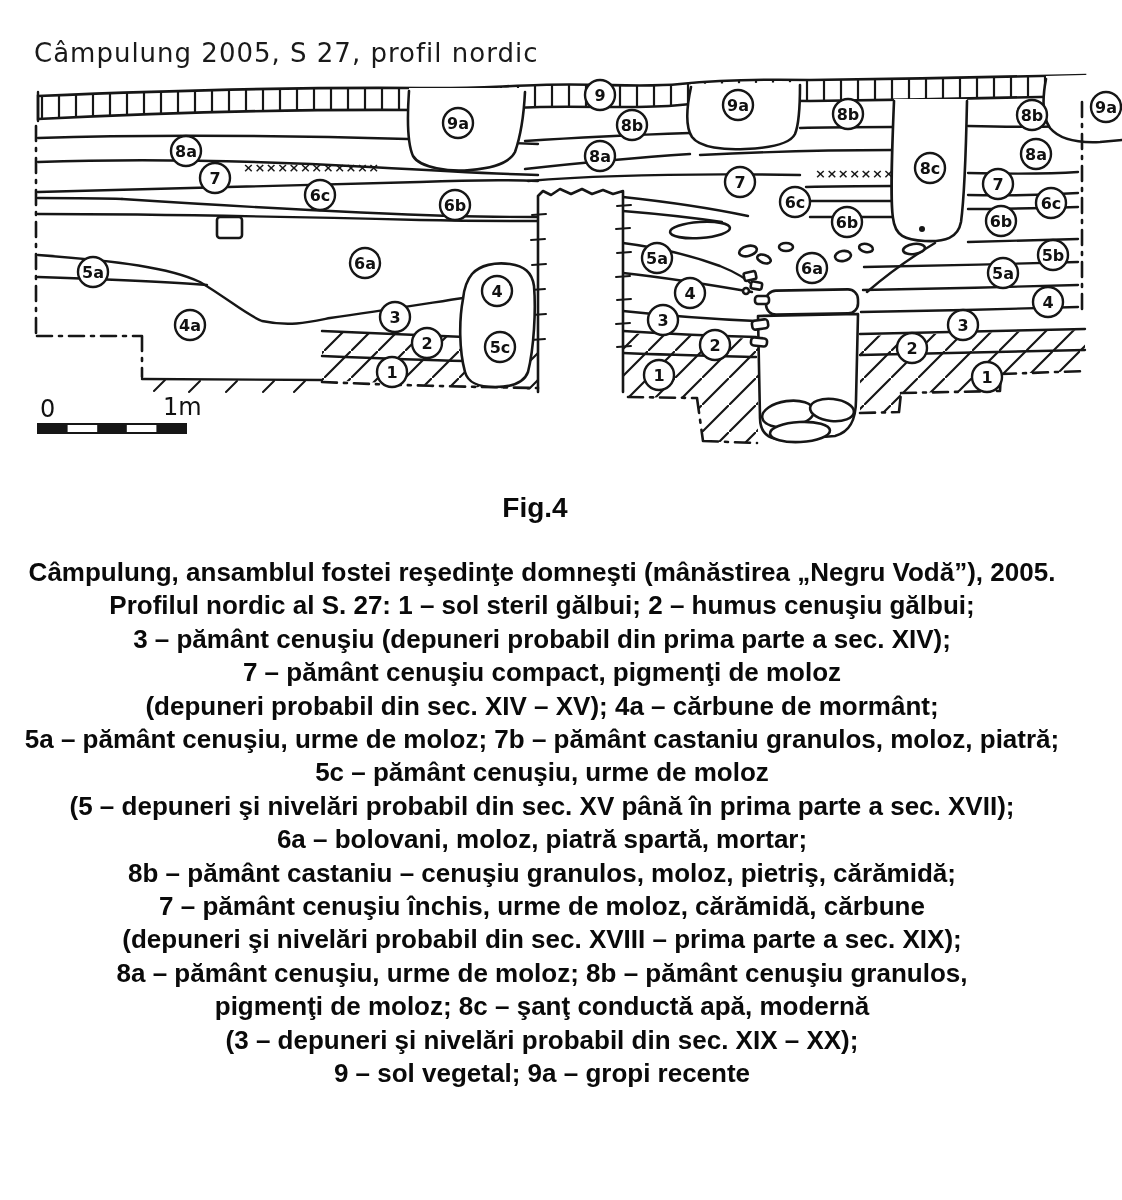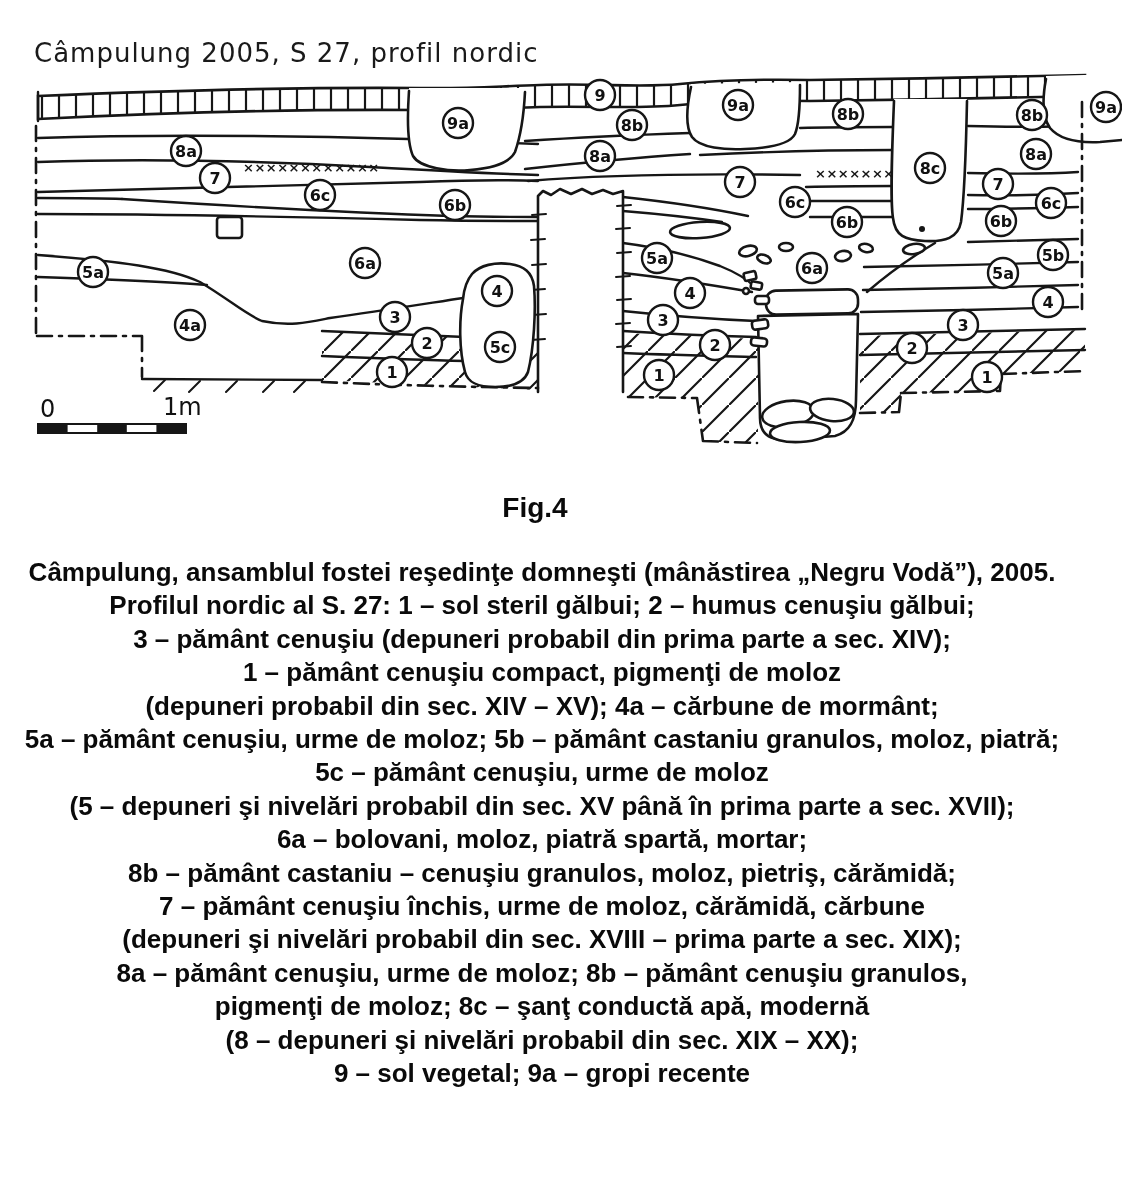--- a/index.html
+++ b/index.html
@@ -347,26 +347,26 @@
     <rect x="156.4" y="424" width="29.6" height="9" fill="#161616"></rect>
   </g>
 </svg>
 
 <div id="fig-label">Fig.4</div>
 
 <div id="caption">
     <div>Câmpulung, ansamblul fostei reşedinţe domneşti (mânăstirea „Negru Vodă”), 2005.</div>
     <div>Profilul nordic al S. 27: 1 – sol steril gălbui; 2 – humus cenuşiu gălbui;</div>
     <div>3 – pământ cenuşiu (depuneri probabil din prima parte a sec. XIV);</div>
-    <div>1 – pământ cenuşiu compact, pigmenţi de moloz</div>
+    <div>7 – pământ cenuşiu compact, pigmenţi de moloz</div>
     <div>(depuneri probabil din sec. XIV – XV); 4a – cărbune de mormânt;</div>
-    <div>5a – pământ cenuşiu, urme de moloz; 5b – pământ castaniu granulos, moloz, piatră;</div>
+    <div>5a – pământ cenuşiu, urme de moloz; 7b – pământ castaniu granulos, moloz, piatră;</div>
     <div>5c – pământ cenuşiu, urme de moloz</div>
     <div>(5 – depuneri şi nivelări probabil din sec. XV până în prima parte a sec. XVII);</div>
     <div>6a – bolovani, moloz, piatră spartă, mortar;</div>
     <div>8b – pământ castaniu – cenuşiu granulos, moloz, pietriş, cărămidă;</div>
     <div>7 – pământ cenuşiu închis, urme de moloz, cărămidă, cărbune</div>
     <div>(depuneri şi nivelări probabil din sec. XVIII – prima parte a sec. XIX);</div>
     <div>8a – pământ cenuşiu, urme de moloz; 8b – pământ cenuşiu granulos,</div>
     <div>pigmenţi de moloz; 8c – şanţ conductă apă, modernă</div>
-    <div>(8 – depuneri şi nivelări probabil din sec. XIX – XX);</div>
+    <div>(3 – depuneri şi nivelări probabil din sec. XIX – XX);</div>
     <div>9 – sol vegetal; 9a – gropi recente</div>
   </div>
 
 </body></html>

